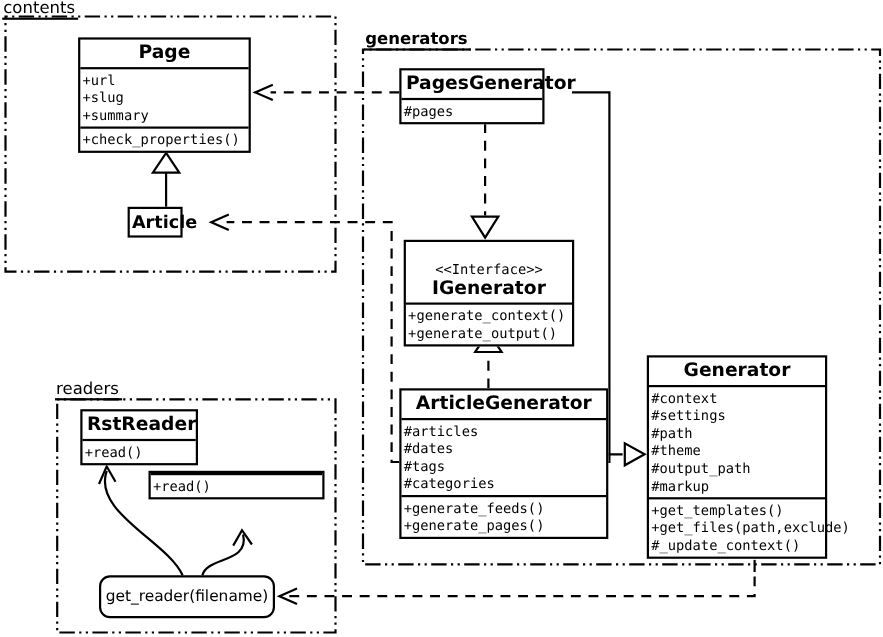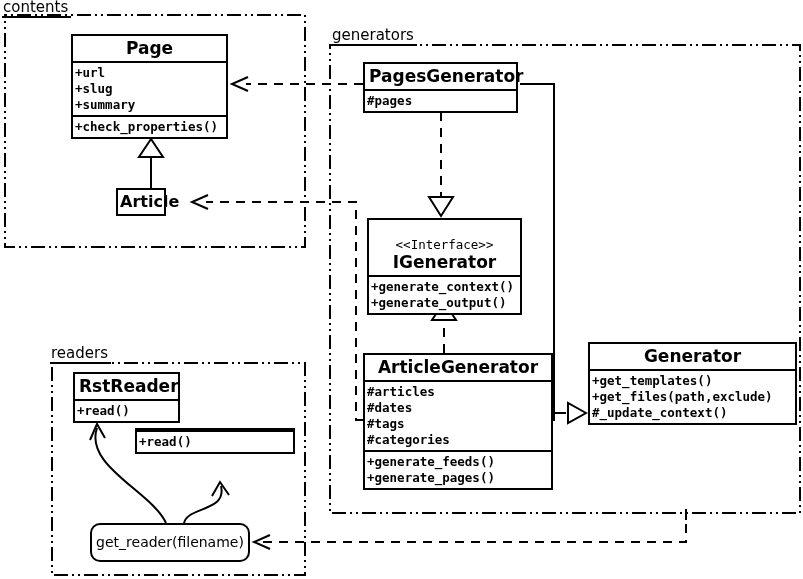--- a/index.html
+++ b/index.html
@@ -26,21 +26,20 @@
   }
   .uml-title.small { font-size:16px; line-height:20px; }
   .uml-stereo {
     font-family:"DejaVu Sans Mono", monospace; font-size:12.5px; line-height:15px;
     text-align:center; white-space:pre;
   }
   .uml-sec { border-top:2px solid #000; padding:2px 2px; }
   .uml-member {
     font-family:"DejaVu Sans Mono", monospace; font-size:12.5px; line-height:16px;
     white-space:pre;
-    font-weight:bold;
   }
   .plain-box {
     position:absolute; background:#fff; border:2px solid #000; box-sizing:border-box;
     font-size:14px; text-align:center; white-space:nowrap;
   }
 </style>
 </head>
 <body>
 
 <div class="canvas">
@@ -93,40 +92,40 @@
       <polyline class="arrow" points="90,440 97,424 105,438"></polyline>
     </g>
 
     <g>
       <path class="solid" d="M 184,523 C 188,506 227,512 221,486"></path>
       <polyline class="arrow" points="212,496 220,482 229,495"></polyline>
     </g>
   </svg>
 
   <div class="pkg-label" style="left:2px;  top:0px;">contents</div>
-  <div class="pkg-label" style="left:331px;top:28px;">generators</div>
+  <div class="pkg-label" style="left:331px;top:28px;font-weight:bold;">generators</div>
   <div class="pkg-label" style="left:50px; top:346px;">readers</div>
 
   <div class="uml-class" style="left:71px;top:34px;width:157px;">
     <div class="uml-title">Page</div>
     <div class="uml-sec">
       <div class="uml-member">+url</div>
       <div class="uml-member">+slug</div>
       <div class="uml-member">+summary</div>
     </div>
     <div class="uml-sec">
       <div class="uml-member">+check_properties()</div>
     </div>
   </div>
 
   <div class="uml-class" style="left:116px;top:188px;width:50px;">
     <div class="uml-title small" style="padding:2px 2px;">Article</div>
   </div>
 
-  <div class="uml-class" style="left:363px;top:62px;width:155px;">
+  <div class="uml-class" style="left:363px;top:62px;width:132px;">
     <div class="uml-title">PagesGenerator</div>
     <div class="uml-sec">
       <div class="uml-member">#pages</div>
     </div>
   </div>
 
   <div class="uml-class" style="left:367px;top:218px;width:155px;">
     <div style="padding:17px 2px 2px 2px;">
       <div class="uml-stereo">&lt;&lt;Interface&gt;&gt;</div>
       <div class="uml-title" style="padding:0 2px;">IGenerator</div>
@@ -144,22 +143,30 @@
       <div class="uml-member">#dates</div>
       <div class="uml-member">#tags</div>
       <div class="uml-member">#categories</div>
     </div>
     <div class="uml-sec">
       <div class="uml-member">+generate_feeds()</div>
       <div class="uml-member">+generate_pages()</div>
     </div>
   </div>
 
-  <div class="uml-class" style="left:588px;top:342px;width:209px;">
+  <div class="uml-class" style="left:588px;top:323px;width:164px;">
     <div class="uml-title">Generator</div>
+    <div class="uml-sec">
+      <div class="uml-member">#context</div>
+      <div class="uml-member">#settings</div>
+      <div class="uml-member">#path</div>
+      <div class="uml-member">#theme</div>
+      <div class="uml-member">#output_path</div>
+      <div class="uml-member">#markup</div>
+    </div>
     <div class="uml-sec">
       <div class="uml-member">+get_templates()</div>
       <div class="uml-member">+get_files(path,exclude)</div>
       <div class="uml-member">#_update_context()</div>
     </div>
   </div>
 
   <div class="uml-class" style="left:73px;top:372px;width:107px;">
     <div class="uml-title">RstReader</div>
     <div class="uml-sec">

